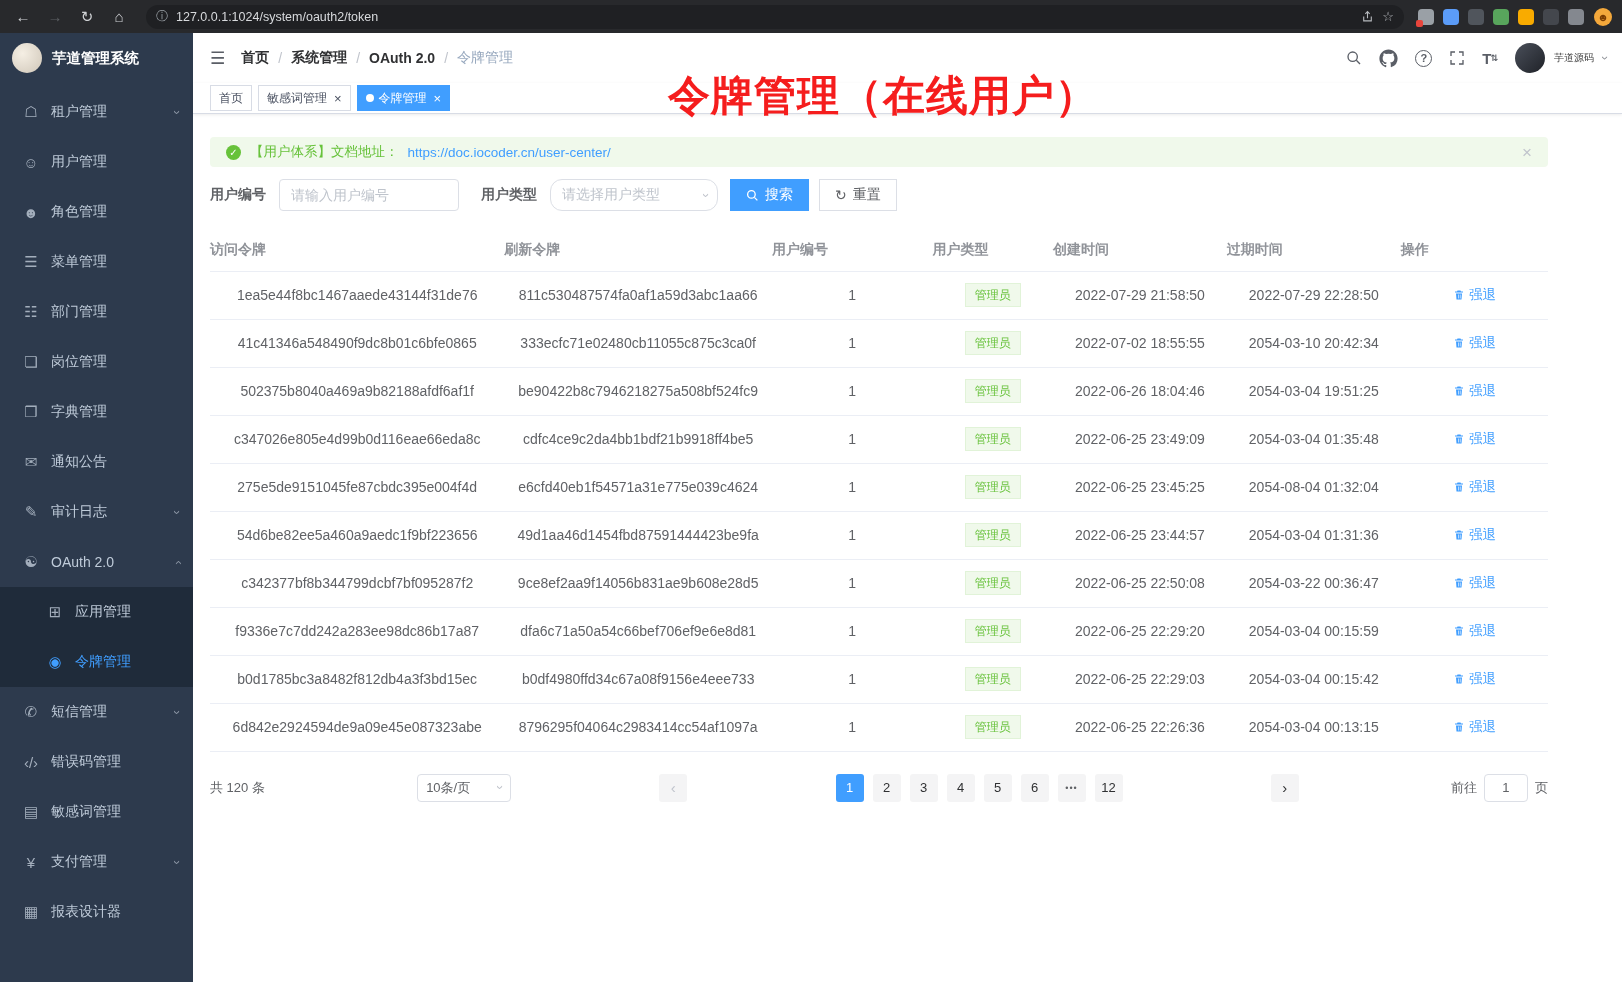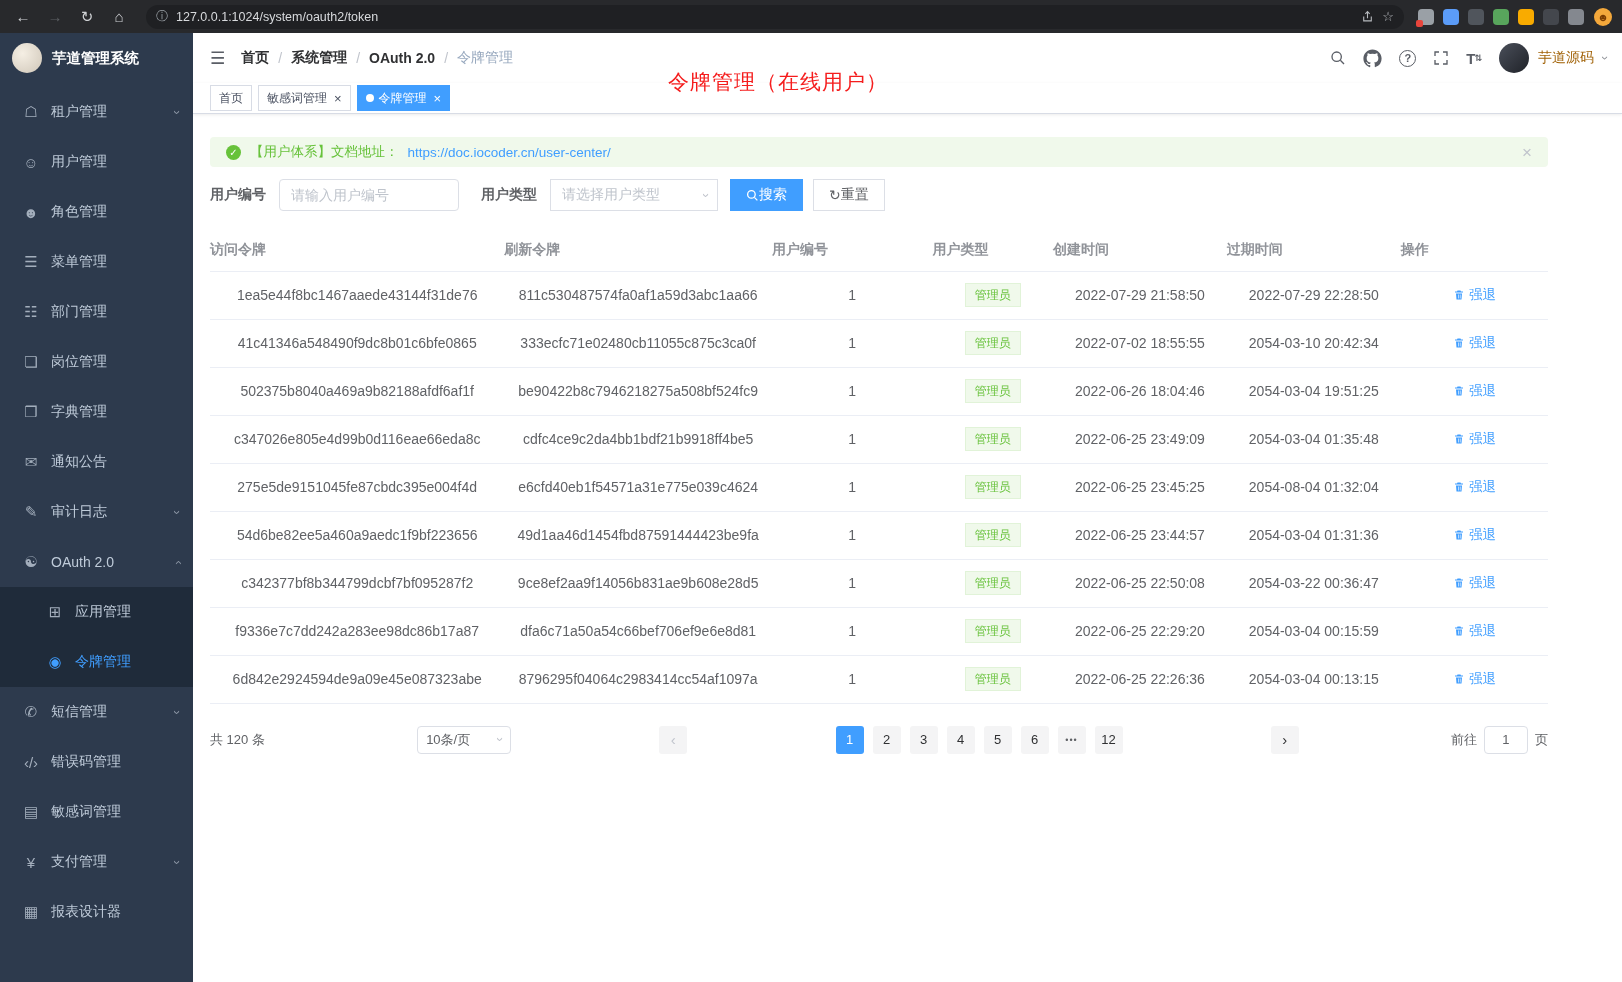--- a/index.html
+++ b/index.html
@@ -42,21 +42,21 @@
   .breadcrumb{display:flex;gap:9px;align-items:center;font-size:14px}
   .bc-item{color:#303133;font-weight:600}
   .bc-item.last{color:#97a8be;font-weight:400}
   .bc-sep{color:#c0c4cc}
   .nav-right{margin-left:auto;display:flex;align-items:center;gap:17px;color:#5a5e66}
   .nav-right .tool{display:flex;align-items:center;justify-content:center;cursor:pointer;color:#5a5e66}
   .help-ic{width:17px;height:17px;border:1.5px solid #5a5e66;border-radius:50%;font-size:11px;font-weight:700;display:flex;align-items:center;justify-content:center}
   .tsize{font-weight:700;font-size:15px;letter-spacing:-1px}
   .tsize small{font-size:9px;letter-spacing:0}
   .avatar{width:30px;height:30px;border-radius:50%;background:linear-gradient(135deg,#4a4f5a,#1f2228);cursor:pointer}
-  .uname{font-size:14px;color:#a16207;margin-left:-8px}
+  .uname{font-size:10px;color:#404040;margin-left:-8px}
   .dd-caret{font-size:12px;color:#909399;display:inline-block;transform:rotate(90deg);margin-left:-8px}
 
   
   .tabsbar{height:31px;border-bottom:1px solid #d8dce5;box-shadow:0 1px 3px rgba(0,0,0,.08);display:flex;align-items:center;padding:0 17px;gap:6px;background:#fff}
   .tab{display:inline-flex;align-items:center;gap:5px;height:26px;padding:0 8px;border:1px solid #d8dce5;font-size:12px;color:#495060;background:#fff;cursor:pointer;white-space:nowrap}
   .tab.active{background:#409eff;color:#fff;border-color:#409eff}
   .tab-dot{width:8px;height:8px;border-radius:50%;background:#fff;display:inline-block}
   .tab-close{font-size:13px;margin-left:2px;cursor:pointer;line-height:1}
 
   
@@ -65,23 +65,23 @@
 
   .alert{height:30px;background:#f0f9eb;border-radius:4px;display:flex;align-items:center;padding:0 16px;gap:9px;font-size:13.5px;color:#67c23a;margin-bottom:12px}
   .alert-check{width:15px;height:15px;border-radius:50%;background:#67c23a;color:#fff;font-size:10px;display:flex;align-items:center;justify-content:center;flex-shrink:0}
   .alert-link{color:#409eff;text-decoration:none;cursor:pointer}
   .alert-close{margin-left:auto;color:#c0c4cc;font-size:17px;cursor:pointer;line-height:1}
 
   .form-row{display:flex;align-items:center;margin-bottom:18px}
   .form-label{font-size:14px;color:#606266;font-weight:700;margin-right:13px;white-space:nowrap}
   .input{width:180px;height:32px;border:1px solid #dcdfe6;border-radius:4px;padding:0 11px;font-size:14px;color:#606266;outline:none;background:#fff}
   .input::placeholder{color:#bfc4cc}
-  .selectbox{width:168px;height:32px;border:1px solid #dcdfe6;border-radius:0;padding:0 9px 0 11px;display:flex;align-items:center;justify-content:space-between;color:#bfc4cc;font-size:14px;cursor:pointer;background:#fff}
+  .selectbox{width:168px;height:32px;border:1px solid #dcdfe6;border-radius:12px;padding:0 9px 0 11px;display:flex;align-items:center;justify-content:space-between;color:#bfc4cc;font-size:14px;cursor:pointer;background:#fff}
   .sel-caret{font-size:13px;color:#c0c4cc;display:inline-block;transform:rotate(90deg)}.gap22{width:22px}.gap12{width:12px}
-  .btn{height:32px;border-radius:0;font-size:14px;display:inline-flex;align-items:center;padding:0 15px;cursor:pointer;border:1px solid #dcdfe6;background:#fff;color:#606266}
+  .btn{height:32px;border-radius:0;font-size:14px;display:inline-flex;align-items:center;gap:6px;padding:0 15px;cursor:pointer;border:1px solid #dcdfe6;background:#fff;color:#606266}
   .btn-primary{background:#409eff;border-color:#409eff;color:#fff}
   .btn + .btn{margin-left:10px}
   .btn .ric{font-size:14px;line-height:1}
 
   table{width:100%;border-collapse:collapse;font-size:14px;table-layout:fixed}
   thead th{height:42px;color:#909399;font-weight:600;border-bottom:1px solid #ebeef5;text-align:left;background:#fff}
   tbody td{height:48px;color:#606266;border-bottom:1px solid #ebeef5;text-align:center;overflow:hidden;white-space:nowrap}
   .tag{display:inline-block;padding:2px 9px;font-size:12px;border-radius:0;background:#f0f9eb;border:1px solid #e1f3d8;color:#67c23a;line-height:18px}
   .link-danger{color:#409eff;font-size:13.5px;display:inline-flex;align-items:center;gap:4px;cursor:pointer}
 
@@ -89,21 +89,21 @@
   .ptotal{margin-right:4px}
   .psize{width:94px;height:28px;border:1px solid #dcdfe6;border-radius:4px;display:flex;align-items:center;justify-content:space-between;padding:0 8px;color:#606266;cursor:pointer;background:#fff}
   .page-btn{min-width:28px;height:28px;border:none;border-radius:3px;background:#f4f4f5;color:#303133;font-size:13px;cursor:pointer;font-family:inherit}
   .page-btn.active{background:#409eff;color:#fff}
   .page-btn.ellipsis{font-size:9px;letter-spacing:1px;color:#606266}
   .page-btn.nav{font-size:15px}
   .page-btn.disabled{color:#c0c4cc}
   .goto{display:flex;align-items:center;gap:7px;margin-left:4px}
   .goto-input{width:44px;height:28px;border:1px solid #dcdfe6;border-radius:4px;text-align:center;font-size:13px;color:#606266;outline:none}
 
-  .annotation{position:absolute;left:668px;top:68px;font-size:21px;font-weight:400;color:#f51d1d;letter-spacing:1px;z-index:5;pointer-events:none;white-space:nowrap}
+  .annotation{position:absolute;left:668px;top:68px;font-size:42px;font-weight:700;color:#f51d1d;letter-spacing:1px;z-index:5;pointer-events:none;white-space:nowrap}
 </style>
 </head>
 <body>
 
 <div class="browser-bar">
   <span class="nav-ic">←</span>
   <span class="nav-ic disabled">→</span>
   <span class="nav-ic">↻</span>
   <span class="nav-ic">⌂</span>
   <div class="url-box">
@@ -456,20 +456,36 @@
     <td>
       <a class="link-danger">
         <svg width="12" height="12" viewBox="0 0 24 24" fill="currentColor">
                       <path d="M9 3h6l1 2h4v2H4V5h4l1-2zm-3 6h12l-1 12H7L6 9zm4 2v8h1.3v-8H10zm3.7 0v8H15v-8h-1.3z"></path>
                     </svg>
         <span class="link-text">强退</span>
       </a>
     </td>
   </tr>
               <tr>
+    <td>b0d1785bc3a8482f812db4a3f3bd15ec</td>
+    <td>b0df4980ffd34c67a08f9156e4eee733</td>
+    <td>1</td>
+    <td><span class="tag">管理员</span></td>
+    <td>2022-06-25 22:29:03</td>
+    <td>2054-03-04 00:15:42</td>
+    <td>
+      <a class="link-danger">
+        <svg width="12" height="12" viewBox="0 0 24 24" fill="currentColor">
+                      <path d="M9 3h6l1 2h4v2H4V5h4l1-2zm-3 6h12l-1 12H7L6 9zm4 2v8h1.3v-8H10zm3.7 0v8H15v-8h-1.3z"></path>
+                    </svg>
+        <span class="link-text">强退</span>
+      </a>
+    </td>
+  </tr>
+              <tr>
     <td>6d842e2924594de9a09e45e087323abe</td>
     <td>8796295f04064c2983414cc54af1097a</td>
     <td>1</td>
     <td><span class="tag">管理员</span></td>
     <td>2022-06-25 22:26:36</td>
     <td>2054-03-04 00:13:15</td>
     <td>
       <a class="link-danger">
         <svg width="12" height="12" viewBox="0 0 24 24" fill="currentColor">
                       <path d="M9 3h6l1 2h4v2H4V5h4l1-2zm-3 6h12l-1 12H7L6 9zm4 2v8h1.3v-8H10zm3.7 0v8H15v-8h-1.3z"></path>

